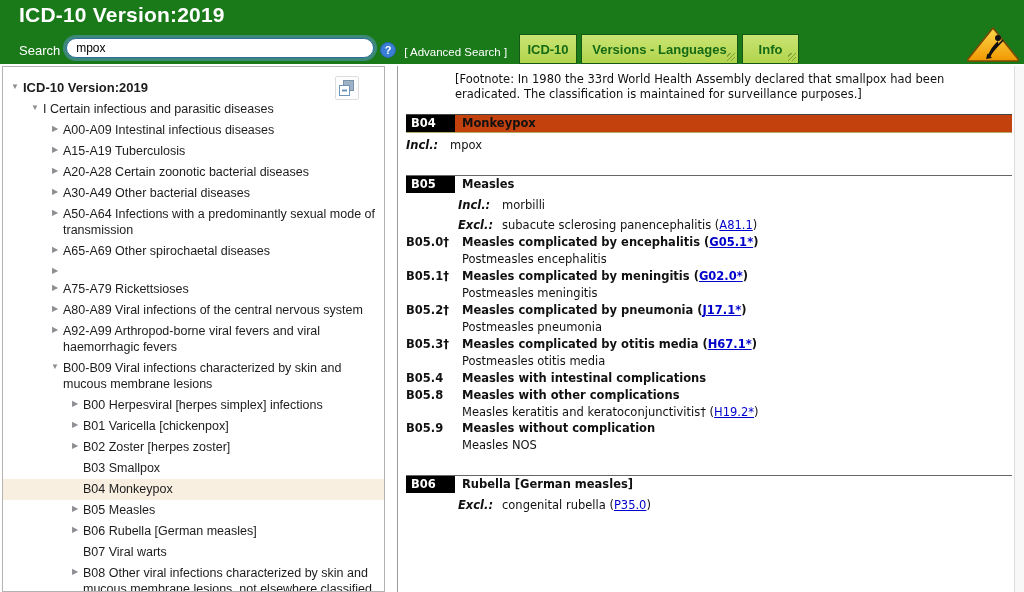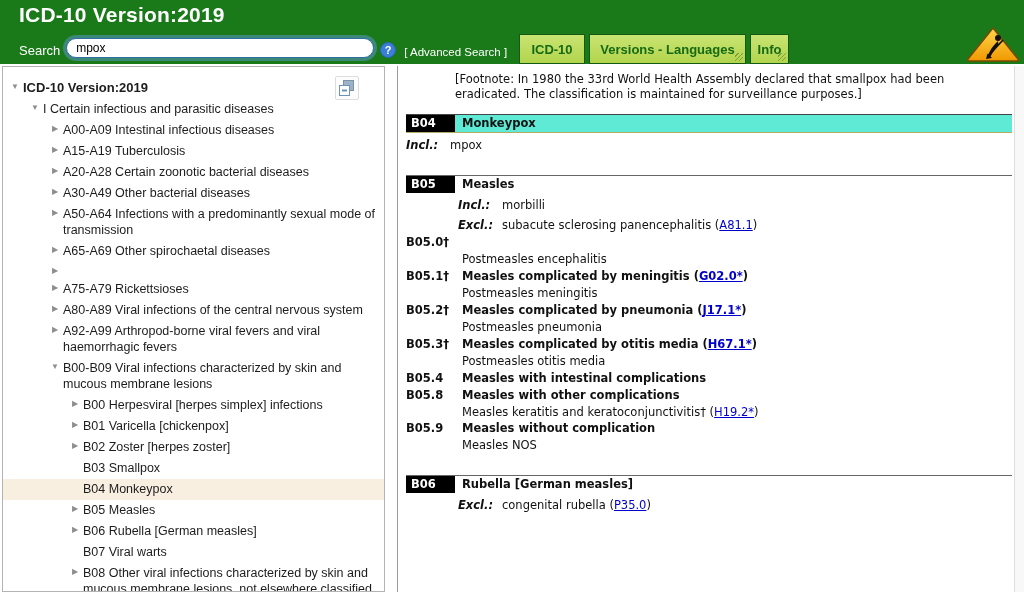--- a/index.html
+++ b/index.html
@@ -16,23 +16,23 @@
     font-family:"Liberation Sans",sans-serif; outline:none; background:#fff; color:#000; }
   .help-btn { width:16px; height:16px; border-radius:50%; background:#3a7fd5; color:#fff;
     font-size:11px; font-weight:bold; display:flex; align-items:center; justify-content:center;
     margin-left:6px; border:1px solid #2b66b0; cursor:pointer; }
   .adv-search { color:#fff; font-size:11.5px; margin-left:8px; cursor:pointer; }
 
   .tabs { position:absolute; left:519px; bottom:0; display:flex; align-items:flex-end; gap:4px; }
   .tab { height:30px; background:linear-gradient(#c9e472,#b2d44d); border:1px solid #145914;
     color:#156a15; font-size:13px; font-weight:bold; display:flex; align-items:center;
     justify-content:center; cursor:pointer; position:relative; }
-  .tab-icd   { width:66px; }
+  .tab-icd   { width:58px; }
   .tab-vl    { width:157px; }
-  .tab-info  { width:39px; }
+  .tab-info  { width:57px; }
   .grip::after { content:""; position:absolute; right:2px; bottom:2px; width:8px; height:8px;
     background:repeating-linear-gradient(135deg, transparent 0 2px, #7ea23a 2px 3px); }
 
   .warn-wrap { position:absolute; right:3px; top:26px; width:56px; height:37px; cursor:pointer; }
 
   
   .sidebar { position:absolute; left:2px; top:66px; width:383px; height:526px;
     border:1px solid #b3b3b3; background:#fff; overflow:hidden; }
   .tree { padding-top:10px; font-size:12.5px; color:#1c1c1e; }
   .tree-row { display:flex; align-items:flex-start; padding:2.5px 6px 2.5px 0; line-height:1.28;
@@ -48,21 +48,21 @@
   .divider { position:absolute; left:397px; top:66px; width:1px; height:526px; background:#9c9c9c; }
   .vscroll { position:absolute; right:0; top:66px; width:10px; height:526px; background:#f8f8f8;
     border-left:1px solid #ddd; }
 
   
   .main { position:absolute; left:398px; top:66px; width:615px; height:526px; overflow:hidden;
     font-family:"DejaVu Sans", sans-serif; font-size:11.5px; color:#111; padding:6px 1px 0 8px; }
   .footnote { margin-left:49px; width:556px; line-height:1.32; }
   .block { margin-top:0; }
   .block-header { display:flex; align-items:stretch; border-top:1px solid #666; margin-top:22px; }
-  .block-header.sel { background:#5eead4; border-top:1px solid #444; border-bottom:1px solid #b5ab66; margin-top:12px; }
+  .block-header.sel { background:#c2410c; border-top:1px solid #444; border-bottom:1px solid #b5ab66; margin-top:12px; }
   .code-box { background:#000; color:#fff; font-weight:bold; width:49px; padding:1px 5px 2px; }
   .block-title { font-weight:bold; padding:1px 0 2px 7px; }
   .note-row { display:flex; margin-top:5px; line-height:1.3; }
   .note-row.ind { margin-left:52px; }
   .note-label { font-weight:bold; font-style:italic; min-width:44px; }
   .note-text { }
   .item { margin-top:2px; }
   .item-head { display:flex; line-height:1.3; }
   .item-code { font-weight:bold; min-width:56px; }
   .item-title { font-weight:bold; }
@@ -230,20 +230,21 @@
           <span class="note-label">Incl.:</span>
           <span class="note-text"><span>morbilli</span></span>
         </div>
         <div class="note-row ind">
           <span class="note-label">Excl.:</span>
           <span class="note-text"><span>subacute sclerosing panencephalitis (</span><a class="code-link">A81.1</a><span>)</span></span>
         </div>
         <div class="item">
           <div class="item-head">
             <span class="item-code">B05.0†</span>
+            <span class="item-title"><span>Measles complicated by encephalitis (</span><a class="code-link bold-link">G05.1*</a><span>)</span></span>
           </div>
           <div class="subline"><span>Postmeasles encephalitis</span></div>
         </div>
         <div class="item">
           <div class="item-head">
             <span class="item-code">B05.1†</span>
             <span class="item-title"><span>Measles complicated by meningitis (</span><a class="code-link bold-link">G02.0*</a><span>)</span></span>
           </div>
           <div class="subline"><span>Postmeasles meningitis</span></div>
         </div>

